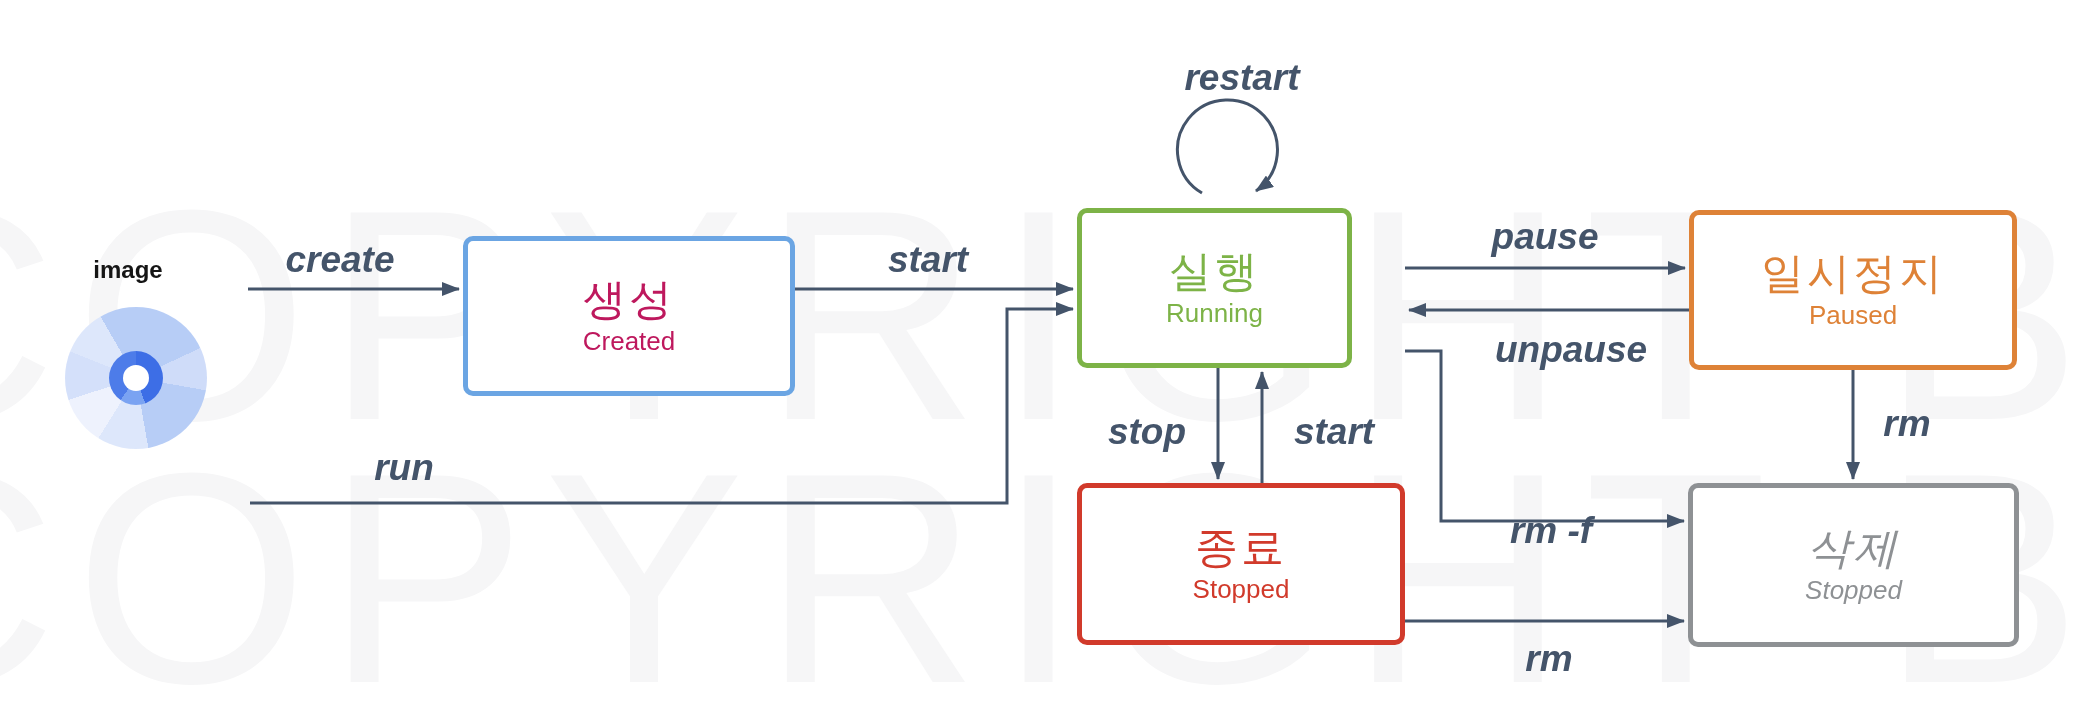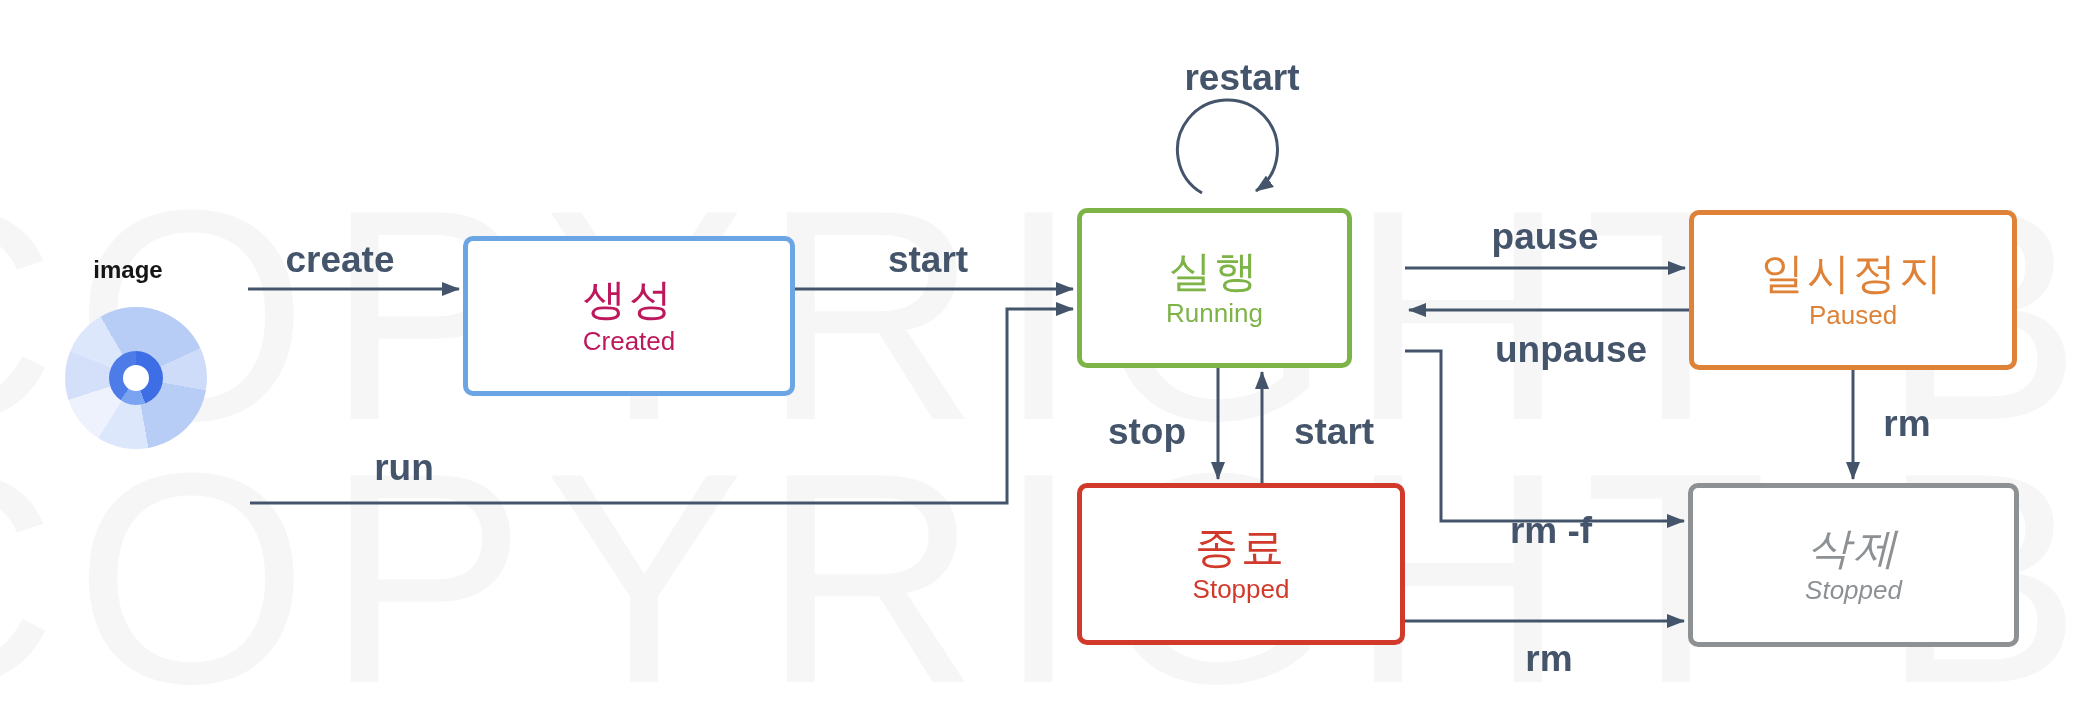--- a/index.html
+++ b/index.html
@@ -54,20 +54,21 @@
   #box-deleted{left:1688px;top:483px;width:331px;height:164px;font-style:italic;}
   
   .elabel{
     position:absolute;
     z-index:3;
     transform:translate(-50%,-50%);
     color:var(--arrow);
     font-size:37px;
     font-weight:600;
     white-space:nowrap;
+    font-style:italic;
   }
   .lbl-create {left:340px; top:260px;}
   .lbl-start-top{left:928px; top:260px;}
   .lbl-run    {left:360px; top:468px;margin-left:44px;}
   .lbl-restart{left:1242px;top:78px;}
   .lbl-pause  {left:1545px;top:237px;}
   .lbl-unpause{left:1547px;top:350px;margin-left:24px;}
   .lbl-stop   {left:1147px;top:432px;}
   .lbl-start-bottom{left:1334px;top:432px;}
   .lbl-rm-force{left:1551px;top:531px;}

